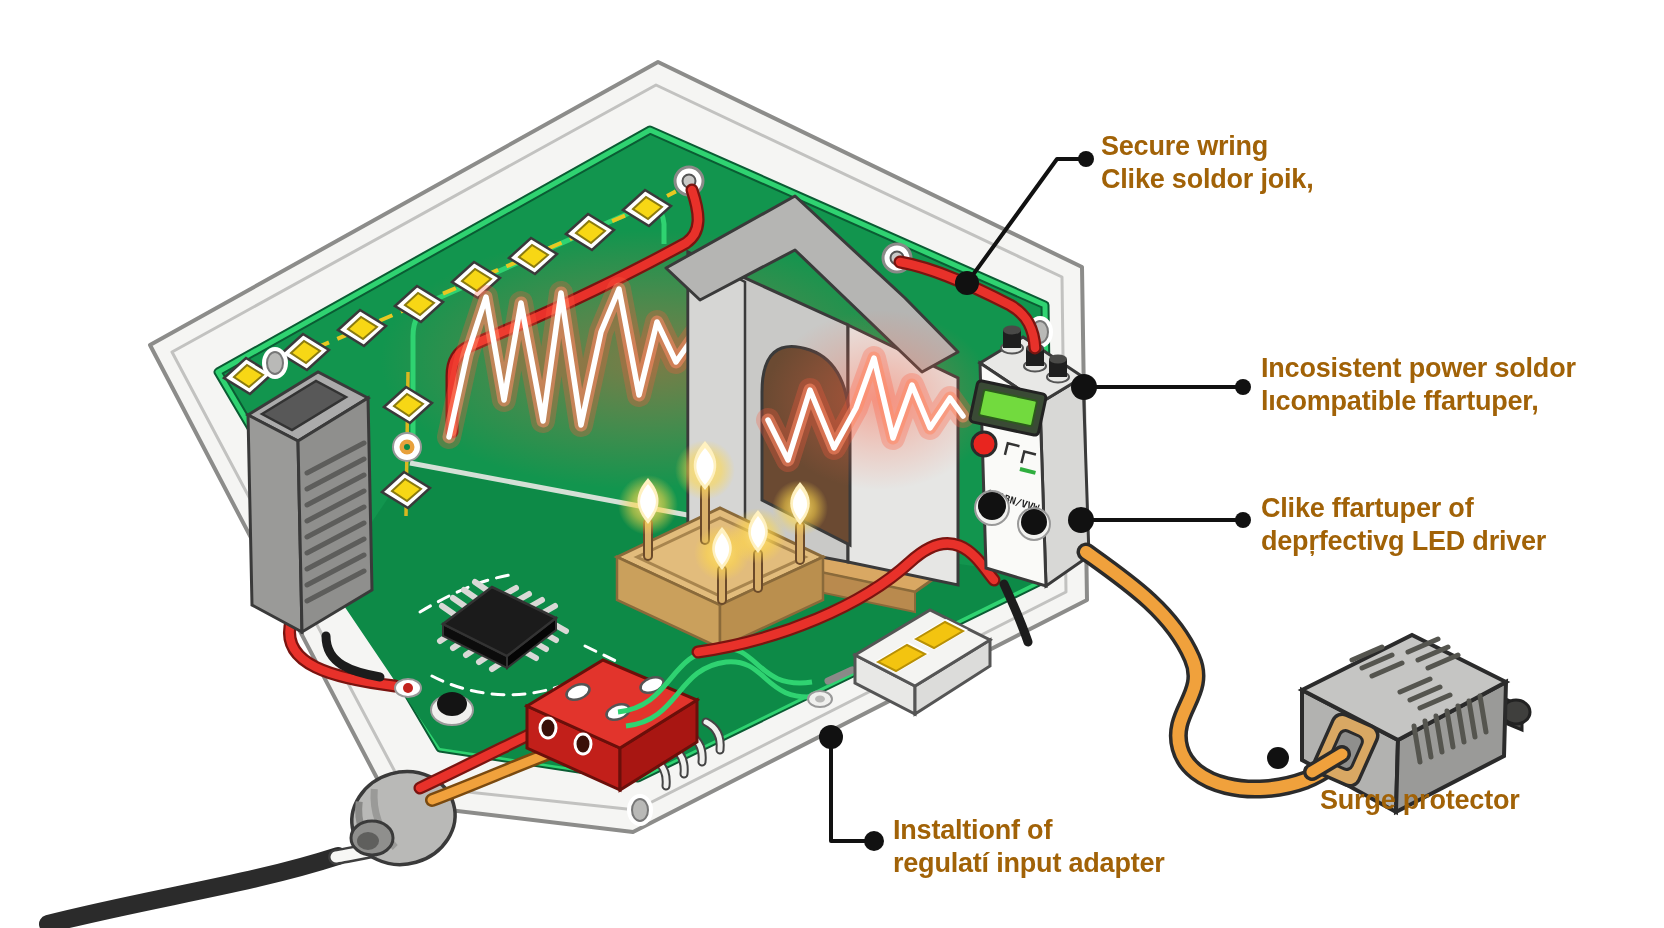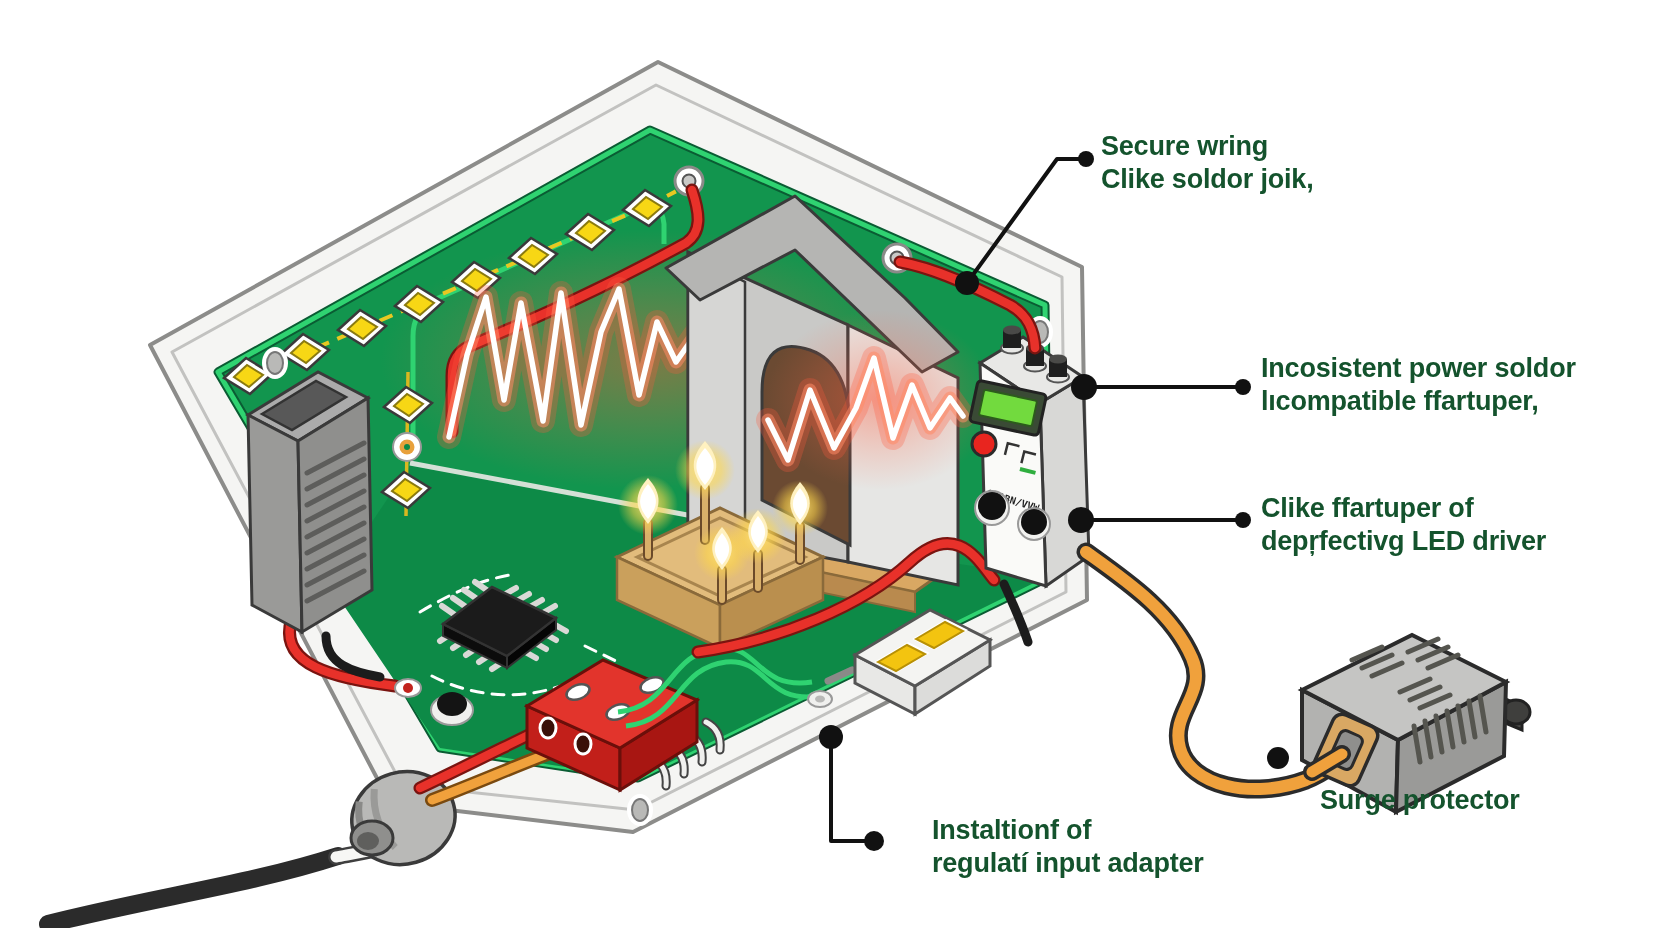--- a/index.html
+++ b/index.html
@@ -1,19 +1,19 @@
 <!DOCTYPE html>
 <html><head>
 <meta charset="utf-8">
 <style>
   html,body{margin:0;padding:0;background:#ffffff}
   .stage{position:relative;width:1664px;height:928px;overflow:hidden;background:#ffffff;
          font-family:"Liberation Sans",sans-serif}
   .stage svg{position:absolute;left:0;top:0}
-  .ann{position:absolute;font-weight:700;font-size:27px;line-height:33px;color:#14532d;
+  .ann{position:absolute;font-weight:700;font-size:27px;line-height:33px;color:#a16207;
        letter-spacing:-0.2px;white-space:nowrap}
   .ann span{display:block}
   .w1{stroke:#ff5a3c;stroke-opacity:.28;stroke-width:24;fill:none;stroke-linejoin:round;stroke-linecap:round}
   .w2{stroke:#ff8a66;stroke-opacity:.55;stroke-width:13;fill:none;stroke-linejoin:round;stroke-linecap:round}
   .w3{stroke:#ffffff;stroke-width:5.5;fill:none;stroke-linejoin:round;stroke-linecap:round}
   .wire-red-u{stroke:#7a1410;stroke-width:13;fill:none;stroke-linecap:round}
   .wire-red{stroke:#e8312a;stroke-width:8.5;fill:none;stroke-linecap:round}
   .wire-org-u{stroke:#7a4a10;stroke-width:14;fill:none;stroke-linecap:round}
   .wire-org{stroke:#f0a13c;stroke-width:9;fill:none;stroke-linecap:round}
   .wire-blk{stroke:#1c1c1c;stroke-width:9;fill:none;stroke-linecap:round}
@@ -370,21 +370,21 @@
   <span>Clike soldor joik,</span>
 </div>
 <div class="ann" style="left:1261px;top:352px">
   <span>Incosistent power soldor</span>
   <span>lıcompatible ffartuper,</span>
 </div>
 <div class="ann" style="left:1261px;top:492px">
   <span>Clike ffartuper of</span>
   <span>depŗfectivg LED driver</span>
 </div>
-<div class="ann" style="left:932px;top:814px">
+<div class="ann" style="left:893px;top:814px">
   <span>Instaltionf of</span>
   <span>regulatí input adapter</span>
 </div>
 <div class="ann" style="left:1320px;top:784px">
   <span>Surge protector</span>
 </div>
 
 </div>
 
 </body></html>

